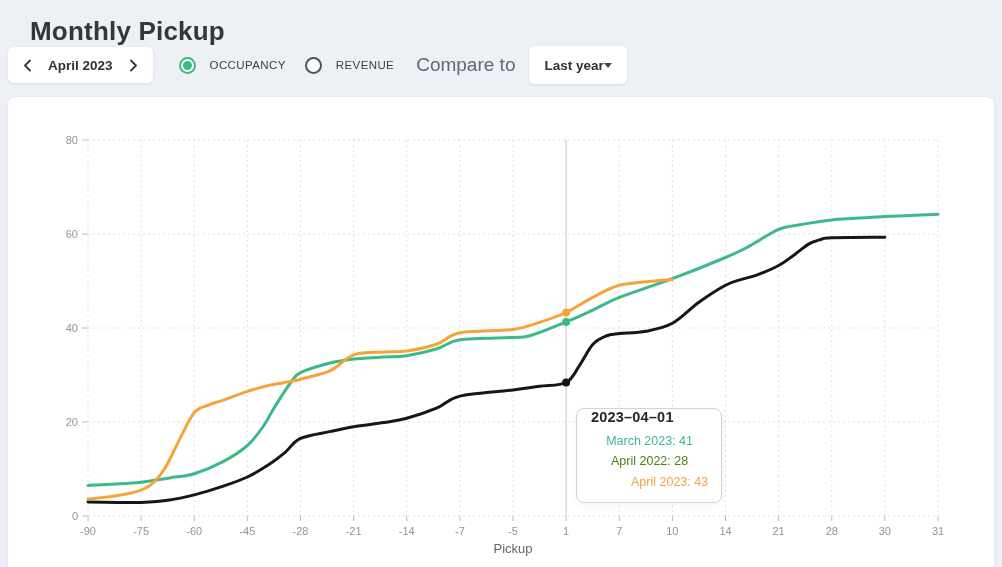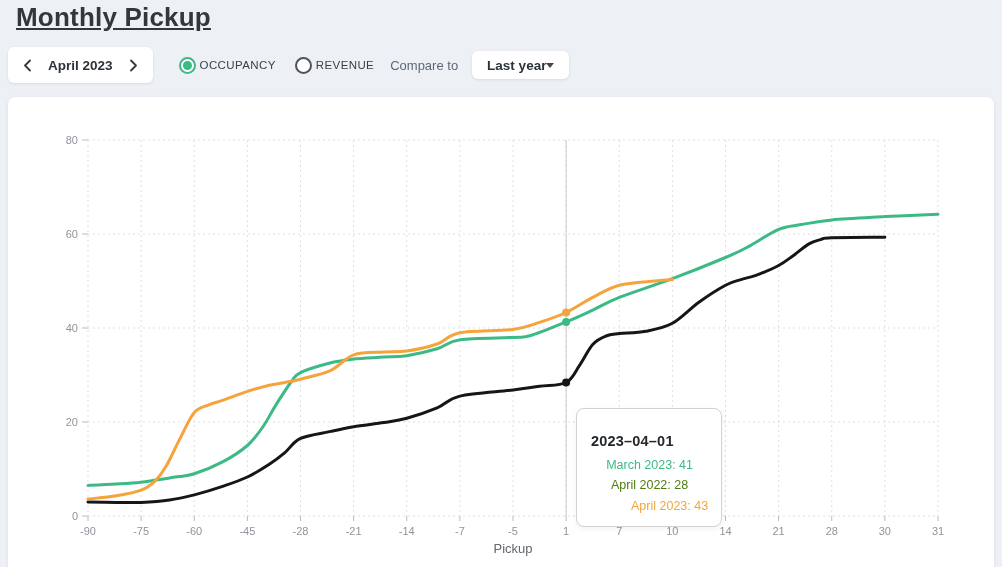--- a/index.html
+++ b/index.html
@@ -3,60 +3,60 @@
 <meta charset="utf-8">
 <style>
   html,body{margin:0;padding:0;}
   body{
     width:1002px;height:567px;position:relative;overflow:hidden;
     background:#edf1f6;
     font-family:"Liberation Sans","DejaVu Sans",sans-serif;
     -webkit-font-smoothing:antialiased;
   }
   .page-title{
-    position:absolute;left:16px;top:2px;margin:0;
-    font-size:26px;font-weight:700;color:#32373b;letter-spacing:.2px;text-decoration:underline;
+    position:absolute;left:16px;top:2px;margin:14px;
+    font-size:26px;font-weight:700;color:#32373b;letter-spacing:.2px;
   }
   .controls{
     position:absolute;left:8px;top:46px;height:38px;
     display:flex;align-items:center;
   }
   .month-nav{
     background:#fff;border-radius:6px;height:36px;
     display:flex;align-items:center;padding:0 13px;gap:14px;
     box-shadow:0 1px 3px rgba(20,30,50,.10);
   }
   .chev-btn{background:none;border:none;padding:2px;display:flex;align-items:center;cursor:pointer;}
   .month-label{font-size:13.5px;font-weight:700;color:#2c3237;}
   .radio-group{display:flex;align-items:center;margin-left:26px;gap:19px;}
-  .radio-item{display:flex;align-items:center;gap:4px;cursor:pointer;}
+  .radio-item{display:flex;align-items:center;gap:14px;cursor:pointer;}
   .radio{width:17px;height:17px;border-radius:50%;box-sizing:border-box;
     display:flex;align-items:center;justify-content:center;background:#fff;}
   .radio.unsel{border:2px solid #4d5359;}
   .radio.sel{border:2px solid #3cba85;}
   .radio-dot{width:9px;height:9px;border-radius:50%;background:#3cba85;}
   .radio-label{font-size:11.5px;color:#3b4045;letter-spacing:.4px;}
-  .compare-label{font-size:13px;color:#5d6874;margin-left:16px;margin-right:14px;}
+  .compare-label{font-size:19px;color:#5d6874;margin-left:22px;margin-right:14px;}
   .dropdown{
-    background:#fff;border-radius:6px;height:28px;
+    background:#fff;border-radius:6px;height:38px;
     display:flex;align-items:center;padding:0 15px;
     box-shadow:0 1px 3px rgba(20,30,50,.10);cursor:pointer;
   }
   .dropdown-value{font-size:13.5px;font-weight:700;color:#2c3237;}
   .caret{width:0;height:0;border-left:4.5px solid transparent;border-right:4.5px solid transparent;
     border-top:5px solid #3f464d;margin-top:1px;}
   .card{
     position:absolute;left:8px;top:97px;width:986px;height:480px;
     background:#fff;border-radius:8px;box-shadow:0 1px 4px rgba(25,35,55,.07);
   }
   #chart{position:absolute;left:0;top:0;display:block;}
   .tooltip{
     position:absolute;left:568px;top:311px;
     background:#fff;border:1px solid #d2d2d2;border-radius:8px;
-    padding:24px 13px 10px 14px;box-shadow:0 2px 6px rgba(0,0,0,.05);
+    padding:0 13px 10px 14px;box-shadow:0 2px 6px rgba(0,0,0,.05);
     white-space:nowrap;
   }
   .tt-title{font-size:14.5px;font-weight:700;color:#24282c;margin-bottom:6px;letter-spacing:.2px;}
   .tt-row{font-size:12.5px;line-height:1.62;text-align:center;}
 </style>
 </head>
 <body>
 
 <h1 class="page-title">Monthly Pickup</h1>
 

